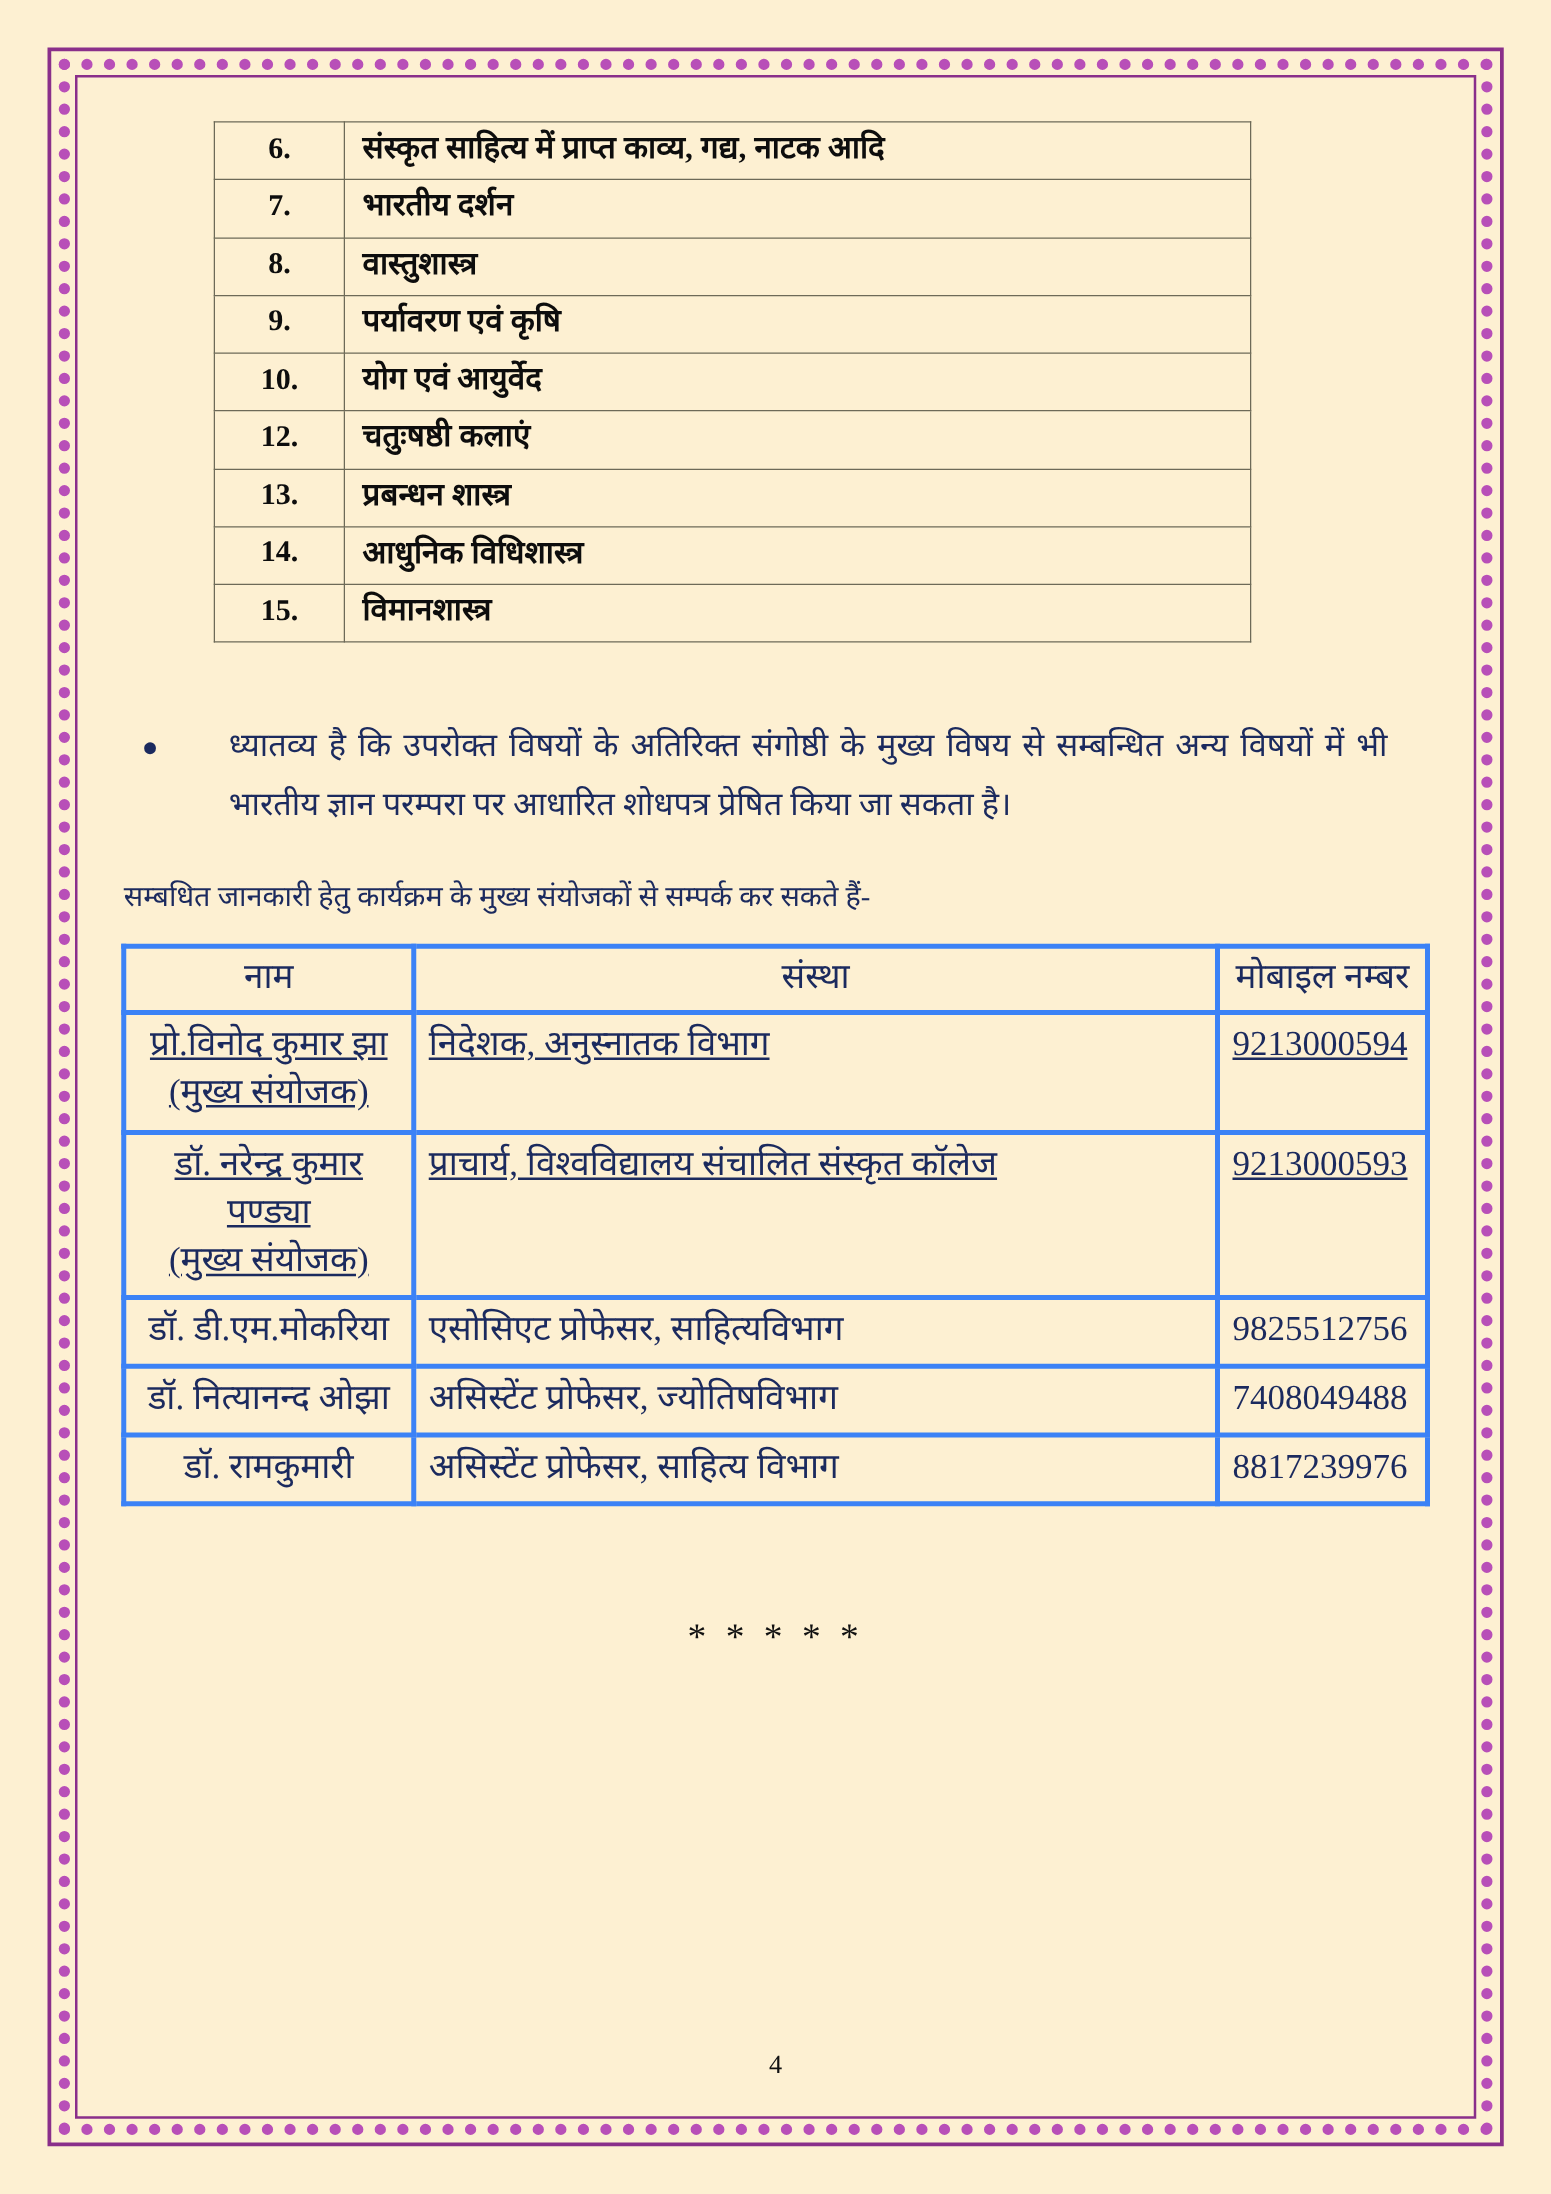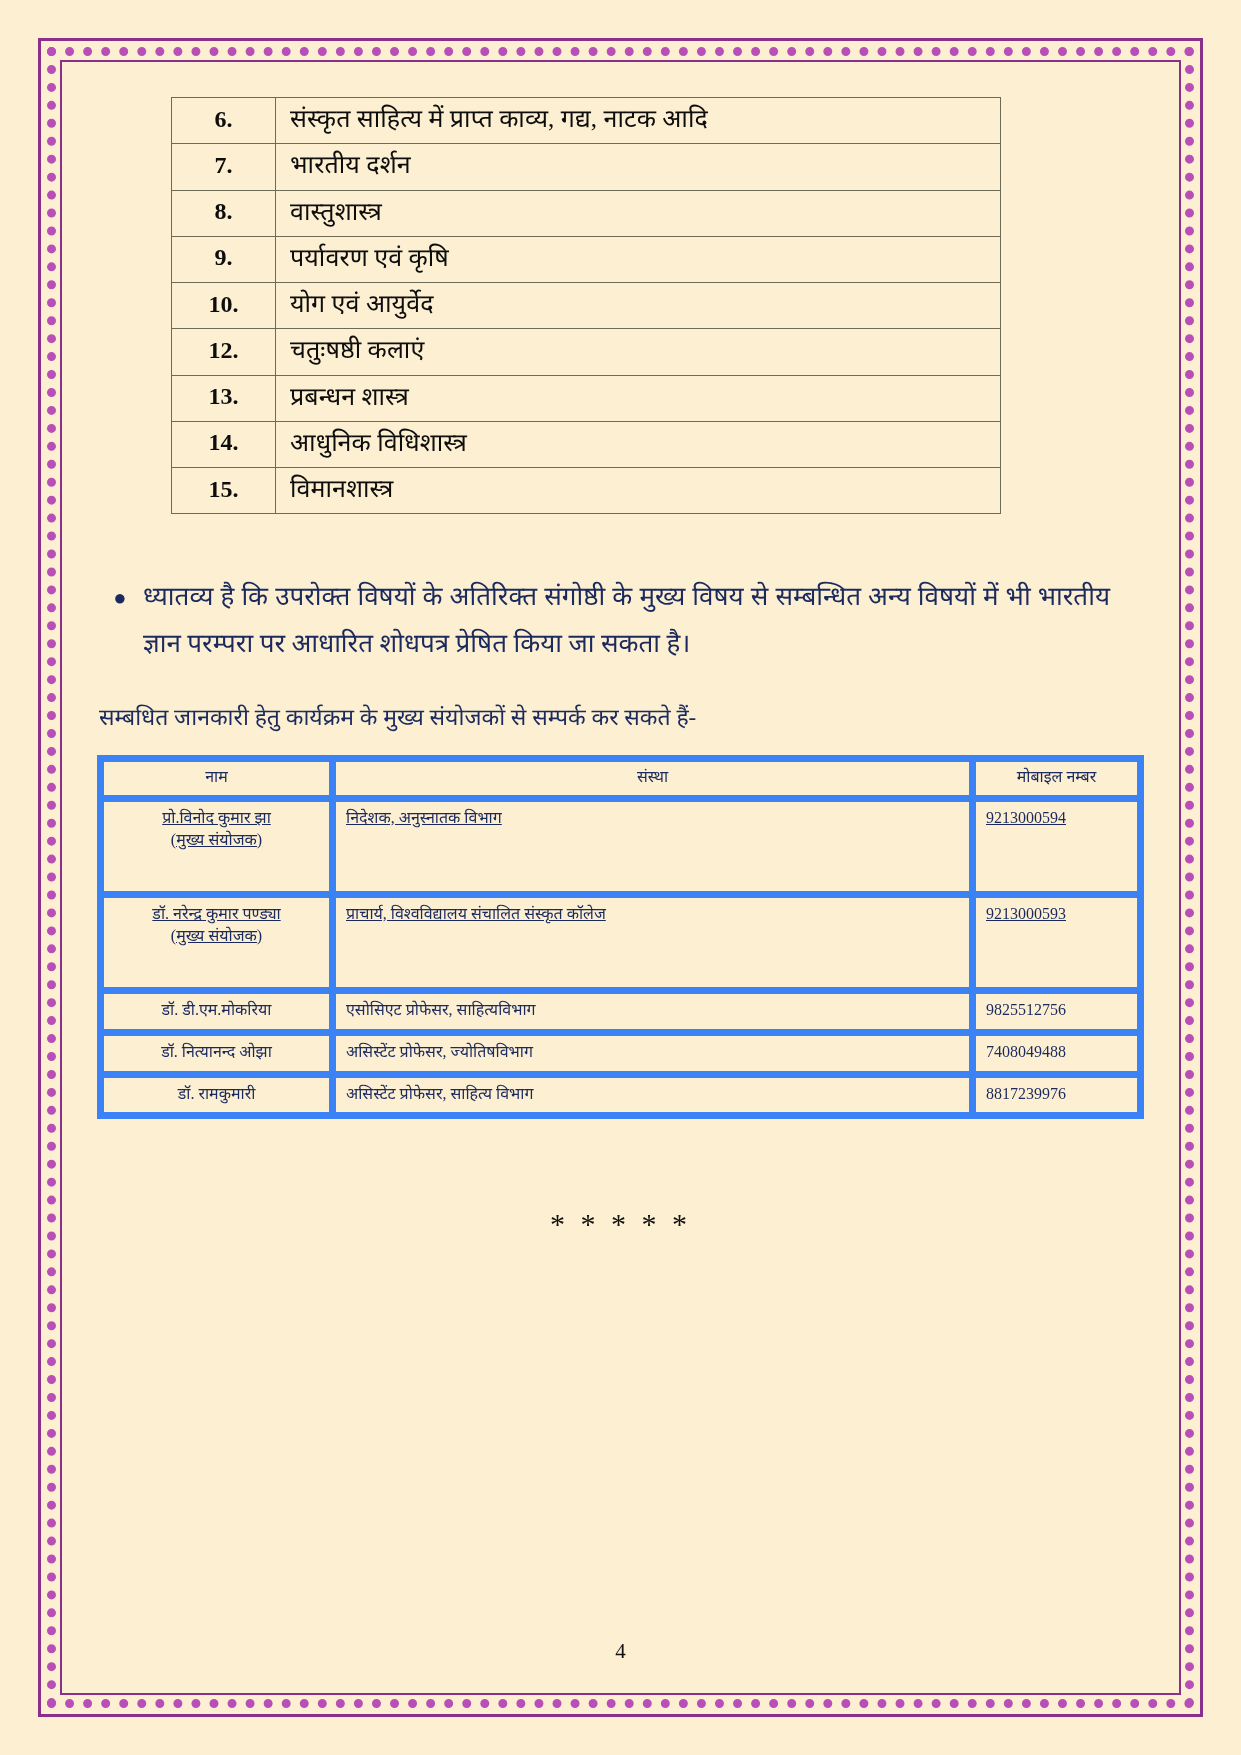--- a/index.html
+++ b/index.html
@@ -61,21 +61,21 @@
   .topics-table td.sn {
     width:104px;
     text-align:center;
     font-weight:bold;
     font-size:24px;
     font-family:"Liberation Serif", serif;
   }
   .topics-table td.topic {
     padding-left:14px;
     font-family:"Liberation Serif", serif;
-    font-weight:normal;
+    font-weight:bold;
     letter-spacing:0.1px;
   }
 
   
   .note-block {
     margin:60px 0 0 0;
     display:flex;
     color:#1b2a5e;
     font-size:26px;
     line-height:1.78;
@@ -85,39 +85,40 @@
     width:46px;
     text-align:center;
     font-size:22px;
     color:#1b2a5e;
     padding-top:4px;
   }
   .note-text {
     flex:1 1 auto;
     padding-right:34px;
     text-align:justify;
+    margin-left:40px;
   }
 
   .intro-line {
     margin:34px 0 0 2px;
     color:#1b2a5e;
     font-size:23px;
     line-height:1.5;
   }
 
   
   .contacts-table {
     width:100%;
     margin:20px 0 0 0;
     table-layout:fixed;
   }
   .contacts-table th, .contacts-table td {
-    border:7px solid #3b82f6;
-    color:#1b2a5e;
-    font-size:16px;
+    border:4px solid #3b82f6;
+    color:#1b2a5e;
+    font-size:28px;
     line-height:1.36;
     padding:5px 10px 8px 10px;
     vertical-align:top;
   }
   .contacts-table th {
     font-weight:normal;
     text-align:center;
     padding-top:4px;
     padding-bottom:7px;
   }

